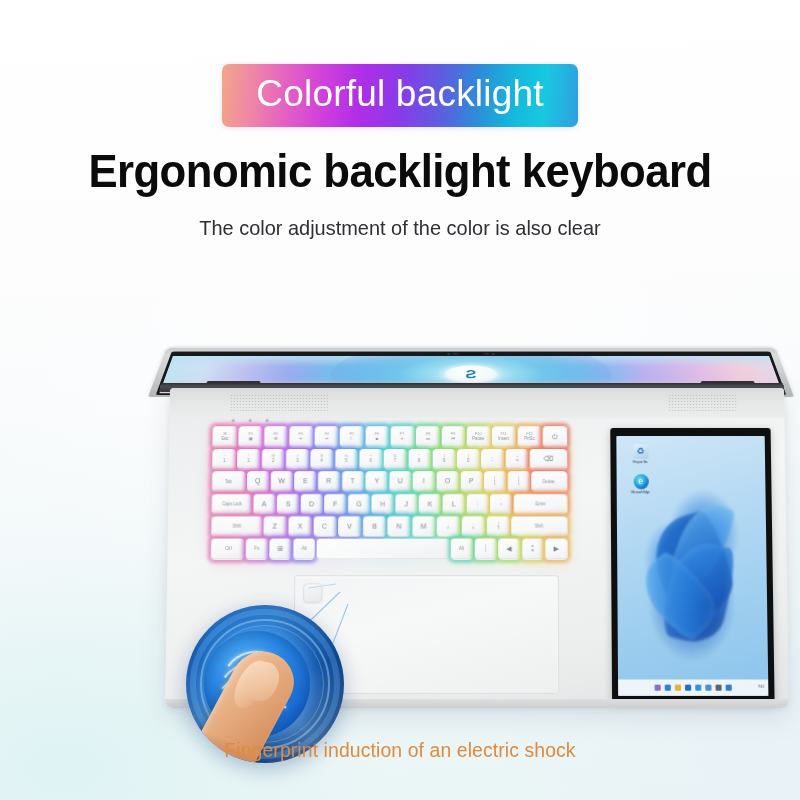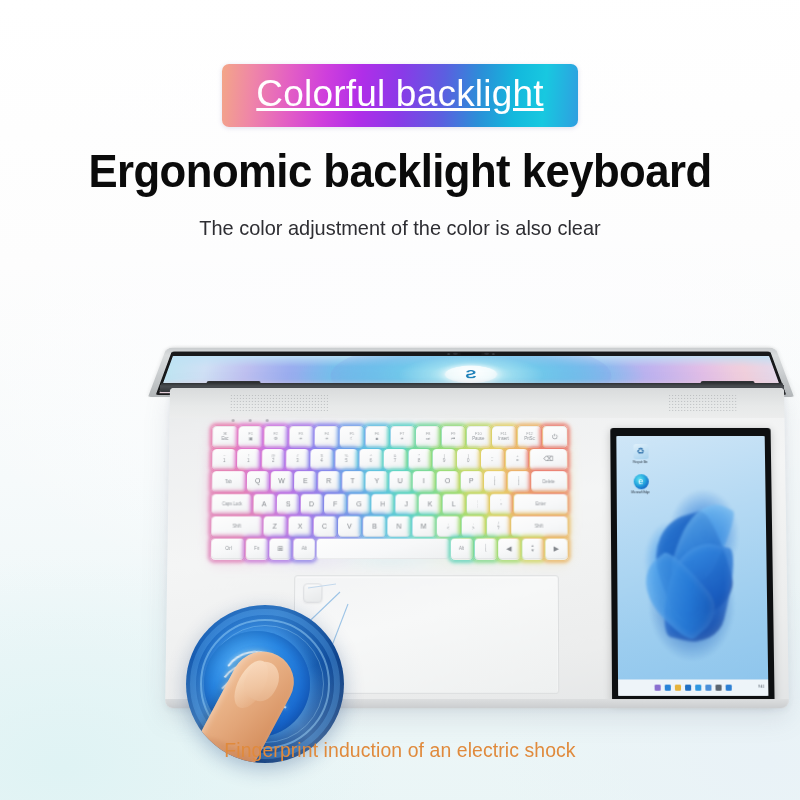--- a/index.html
+++ b/index.html
@@ -36,21 +36,20 @@
     box-shadow:0 1px 5px rgba(90,80,160,0.18);
   }
   .badge-text {
     font-size:37px;
     line-height:48px;
     color:#ffffff;
     font-weight:400;
     letter-spacing:0.2px;
     font-family:"Liberation Sans", sans-serif;
     white-space:nowrap;
-    text-decoration:underline;
   }
 
   .headline {
     position:absolute; left:0; top:140px; width:800px;
     font-size:47px;
     line-height:62px;
     font-weight:bold;
     color:#0b0b0b;
     letter-spacing:-0.6px;
     transform:scaleX(0.93);

